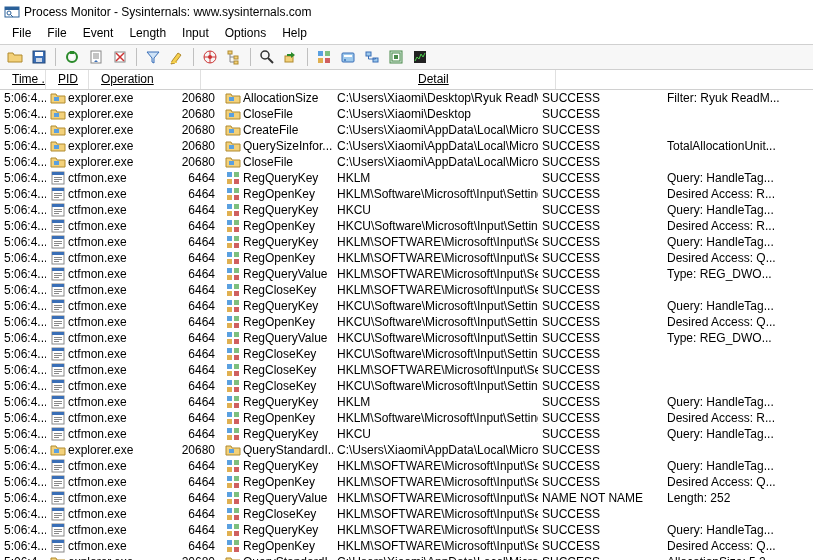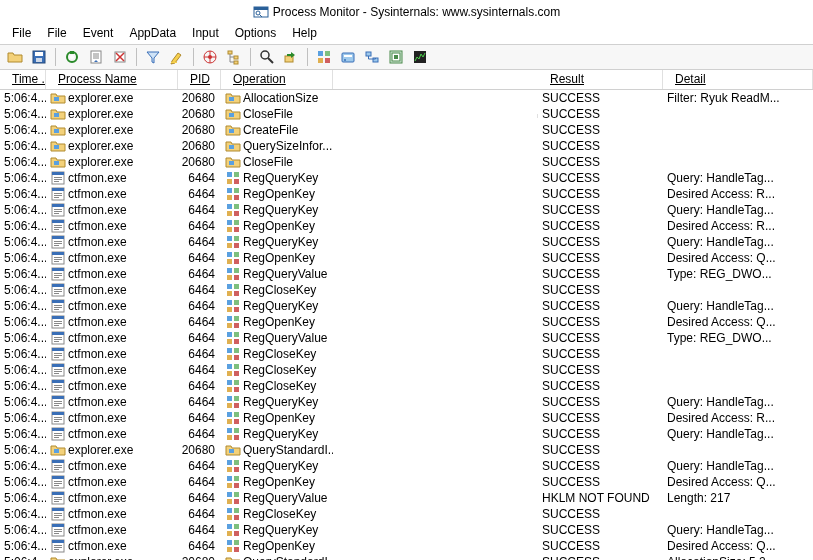--- a/index.html
+++ b/index.html
@@ -1,28 +1,28 @@
 <!DOCTYPE html>
 <html><head>
 <meta charset="utf-8">
 <style>
 * { margin: 0; padding: 0; box-sizing: border-box; }
 body { font-family: "Segoe UI", Tahoma, Arial, sans-serif; font-size: 12px; background: #fff; color: #000; width: 813px; overflow: hidden; user-select: none; }
-.titlebar { display: flex; align-items: center; height: 24px; padding: 2px 4px; background: #fff; justify-content: center; }
+.titlebar { display: flex; align-items: center; height: 24px; padding: 2px 4px; background: #fff; }
 .titlebar-icon { width: 16px; height: 16px; margin-right: 4px; display: inline-flex; align-items: center; justify-content: center; }
 .titlebar-text { font-size: 12px; }
 .menubar { display: flex; height: 20px; padding: 0 4px; background: #fff; }
 .menu-item { padding: 2px 8px; cursor: default; }
 .toolbar { display: flex; align-items: center; height: 26px; padding: 2px 4px; border-top: 1px solid #d0d0d0; border-bottom: 1px solid #d0d0d0; background: #f7f7f7; gap: 2px; }
 .tbtn { width: 22px; height: 22px; display: inline-flex; align-items: center; justify-content: center; cursor: pointer; border: 1px solid transparent; }
 .tsep { width: 1px; height: 18px; background: #c0c0c0; margin: 0 3px; }
 .headers { display: flex; height: 20px; background: #fff; border-bottom: 1px solid #d0d0d0; }
 .hcell { border-right: 1px solid #e0e0e0; padding: 2px 12px; font-size: 12px; color: #000; white-space: nowrap; overflow: hidden; cursor: pointer; text-decoration: underline; }
 .rows { }
-.row { display: flex; height: 16px; line-height: 16px; font-size: 12px; white-space: nowrap; }
+.row { display: flex; height: 16px; line-height: 16px; font-size: 12px; white-space: nowrap; align-items: flex-end; }
 .cell { overflow: hidden; text-overflow: ellipsis; padding: 0 4px; display: flex; align-items: center; }
 .c-time { width: 46px; }
 .c-proc { width: 132px; }
 .c-pid  { width: 43px; justify-content: flex-end; padding-right: 6px; }
 .c-op   { width: 112px; }
 .c-path { width: 205px; margin-top: 44px; }
 .c-res  { width: 125px; }
 .c-det  { width: 150px; }
 .proc-icon, .op-icon { width: 16px; height: 16px; flex: 0 0 16px; margin-right: 2px; display: inline-flex; align-items: center; justify-content: center; }
 svg { display: block; }
@@ -39,21 +39,21 @@
         <line x1="6.5" y1="10.5" x2="9" y2="13" stroke="#2a6099"></line>
       </svg>
   </span>
   <span class="titlebar-text">Process Monitor - Sysinternals: www.sysinternals.com</span>
 </div>
 
 <div class="menubar" id="menubar">
     <div class="menu-item">File</div>
     <div class="menu-item">File</div>
     <div class="menu-item">Event</div>
-    <div class="menu-item">AppData</div>
+    <div class="menu-item">Length</div>
     <div class="menu-item">Input</div>
     <div class="menu-item">Options</div>
     <div class="menu-item">Help</div>
   </div>
 
 <div class="toolbar" id="toolbar">
     <div class="tbtn">
       <svg width="16" height="16" viewBox="0 0 16 16">
         <path d="M1 4h5l1 2h8v7H1z" fill="#f3d17a" stroke="#b08a2e"></path>
       </svg>
@@ -161,25 +161,23 @@
     <div class="tbtn">
       <svg width="16" height="16" viewBox="0 0 16 16">
         <rect x="2" y="2" width="12" height="12" fill="#222"></rect>
         <path d="M3 12l2-4 2 2 2-5 2 3 2-4" fill="none" stroke="#4ad04a"></path>
       </svg>
     </div>
   </div>
 
 <div class="headers" id="headers">
     <div class="hcell c-time">Time ...</div>
-    <div class="hcell c-proc">Process Name</div>
     <div class="hcell c-pid">PID</div>
     <div class="hcell c-op">Operation</div>
     <div class="hcell c-path">Path</div>
-    <div class="hcell c-res">Result</div>
     <div class="hcell c-det">Detail</div>
   </div>
 
 <div class="rows" id="rows">
     <div class="row">
       <div class="cell c-time">
         <span>5:06:4...</span>
       </div>
       <div class="cell c-proc">
         <span class="proc-icon">
@@ -303,20 +301,23 @@
           </svg>
         </span>
         <span>QuerySizeInfor...</span>
       </div>
       <div class="cell c-path">
         <span>C:\Users\Xiaomi\AppData\Local\Micro...</span>
       </div>
       <div class="cell c-res">
         <span>SUCCESS</span>
       </div>
+      <div class="cell c-det">
+        <span>TotalAllocationUnit...</span>
+      </div>
     </div>
     <div class="row">
       <div class="cell c-time">
         <span>5:06:4...</span>
       </div>
       <div class="cell c-proc">
         <span class="proc-icon">
           <svg width="16" height="16" viewBox="0 0 16 16">
             <path d="M1 4h5l1 2h8v7H1z" fill="#f3d17a" stroke="#b08a2e"></path>
             <rect x="4" y="7" width="5" height="4" fill="#5aa0e0"></rect>
@@ -1165,24 +1166,24 @@
             <rect x="2" y="9" width="5" height="5" fill="#e0b050"></rect>
             <rect x="9" y="9" width="5" height="5" fill="#d06060"></rect>
           </svg>
         </span>
         <span>RegQueryValue</span>
       </div>
       <div class="cell c-path">
         <span>HKLM\SOFTWARE\Microsoft\Input\Se...</span>
       </div>
       <div class="cell c-res">
-        <span>HKLM NOT FOUND</span>
-      </div>
-      <div class="cell c-det">
-        <span>Length: 217</span>
+        <span>NAME NOT NAME</span>
+      </div>
+      <div class="cell c-det">
+        <span>Length: 252</span>
       </div>
     </div>
     <div class="row">
       <div class="cell c-time">
         <span>5:06:4...</span>
       </div>
       <div class="cell c-proc">
         <span class="proc-icon">
           <svg width="16" height="16" viewBox="0 0 16 16">
             <rect x="2" y="2" width="12" height="12" fill="#fff" stroke="#888"></rect>

